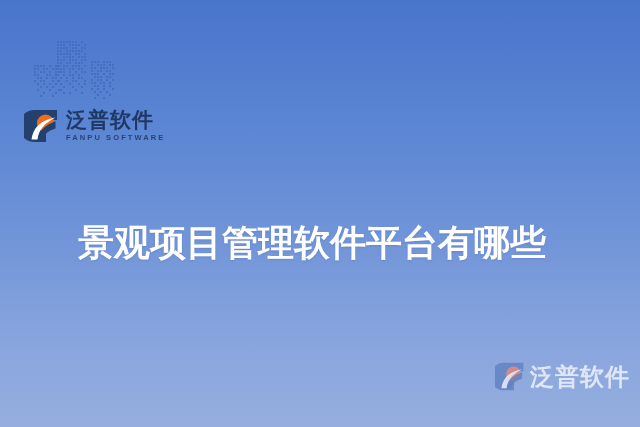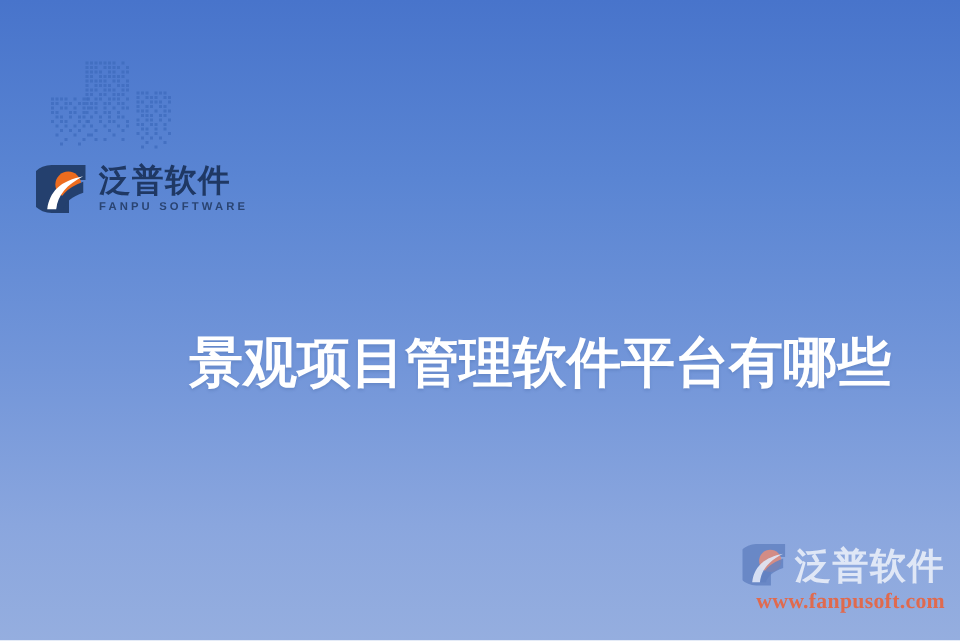--- a/index.html
+++ b/index.html
@@ -107,21 +107,20 @@
     left: 78px;
     top: 198px;
     font-size: 36px;
     font-weight: 700;
     color: #ffffff;
     letter-spacing: 0px;
     line-height: 1.15;
     white-space: nowrap;
     font-family: "DejaVu Sans", "Liberation Sans", sans-serif;
     text-shadow: 0 1px 2px rgba(40, 70, 130, 0.18);
-    margin-left: 48px;
   }
 
   
   #watermark {
     position: absolute;
     right: 10px;
     bottom: 12px;
     width: 140px;
     height: 54px;
   }
@@ -575,16 +574,15 @@
       <span class="wm-mark">
         <svg viewBox="0 0 36 36" width="31" height="31" xmlns="http://www.w3.org/2000/svg">
           <path d="M10.5 2 L33 2 L33 12 L22 12 L22 34 L10.5 34 A11 11 0 0 1 10.5 2 Z" fill="#5f7fc0" fill-opacity="0.85"></path>
           <circle cx="21.5" cy="15" r="8.6" fill="#d98a7e"></circle>
           <path d="M7.5 31.5 C9 20 16 12.5 31.5 9.5 C20.5 15 14.5 22 13.5 31.5 Z" fill="#e6ecf8" fill-opacity="0.92"></path>
           <path d="M13.8 31.5 C15 23.5 20 17.5 31.5 13.2 L31.5 20.5 C24 23 19.5 26.8 18.2 31.5 Z" fill="#5f7fc0" fill-opacity="0.85"></path>
         </svg>
       </span>
       <span class="wm-cn">泛普软件</span>
     </div>
-    <div class="wm-url">www.fanpusoft.com</div>
   </div>
 
 </div>
 
 </body></html>

